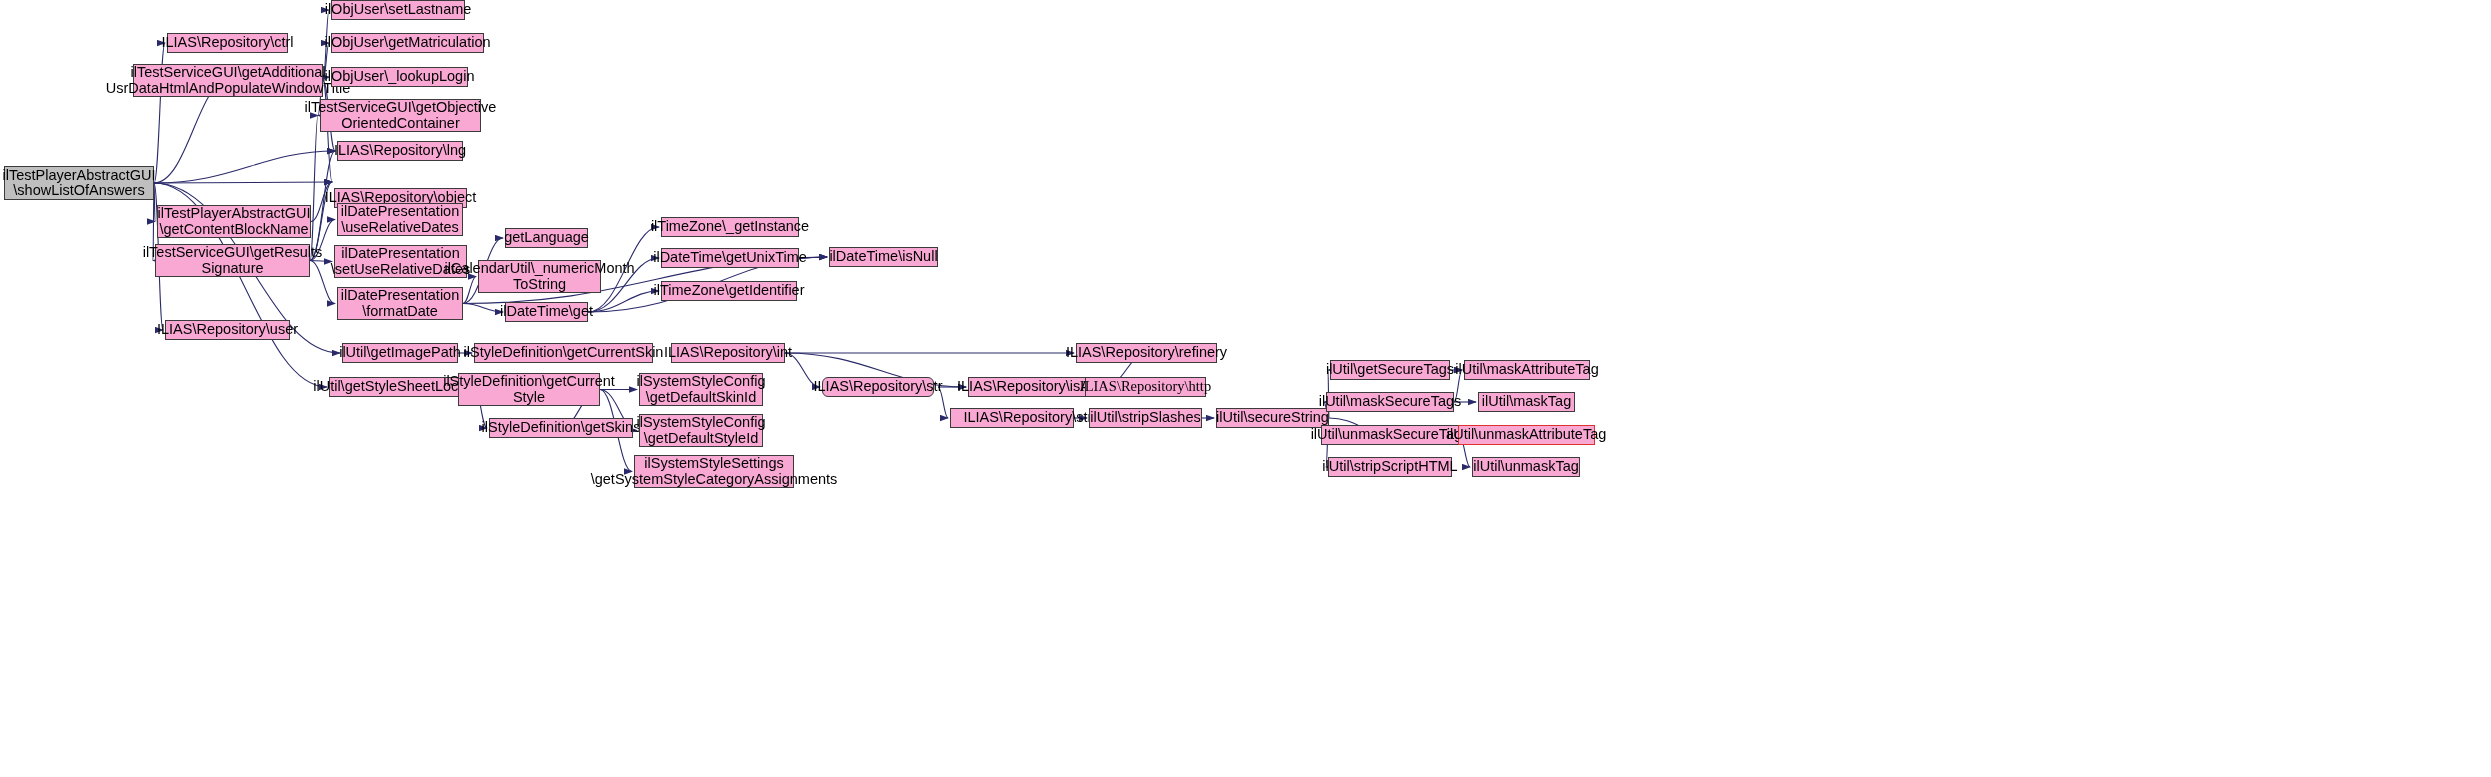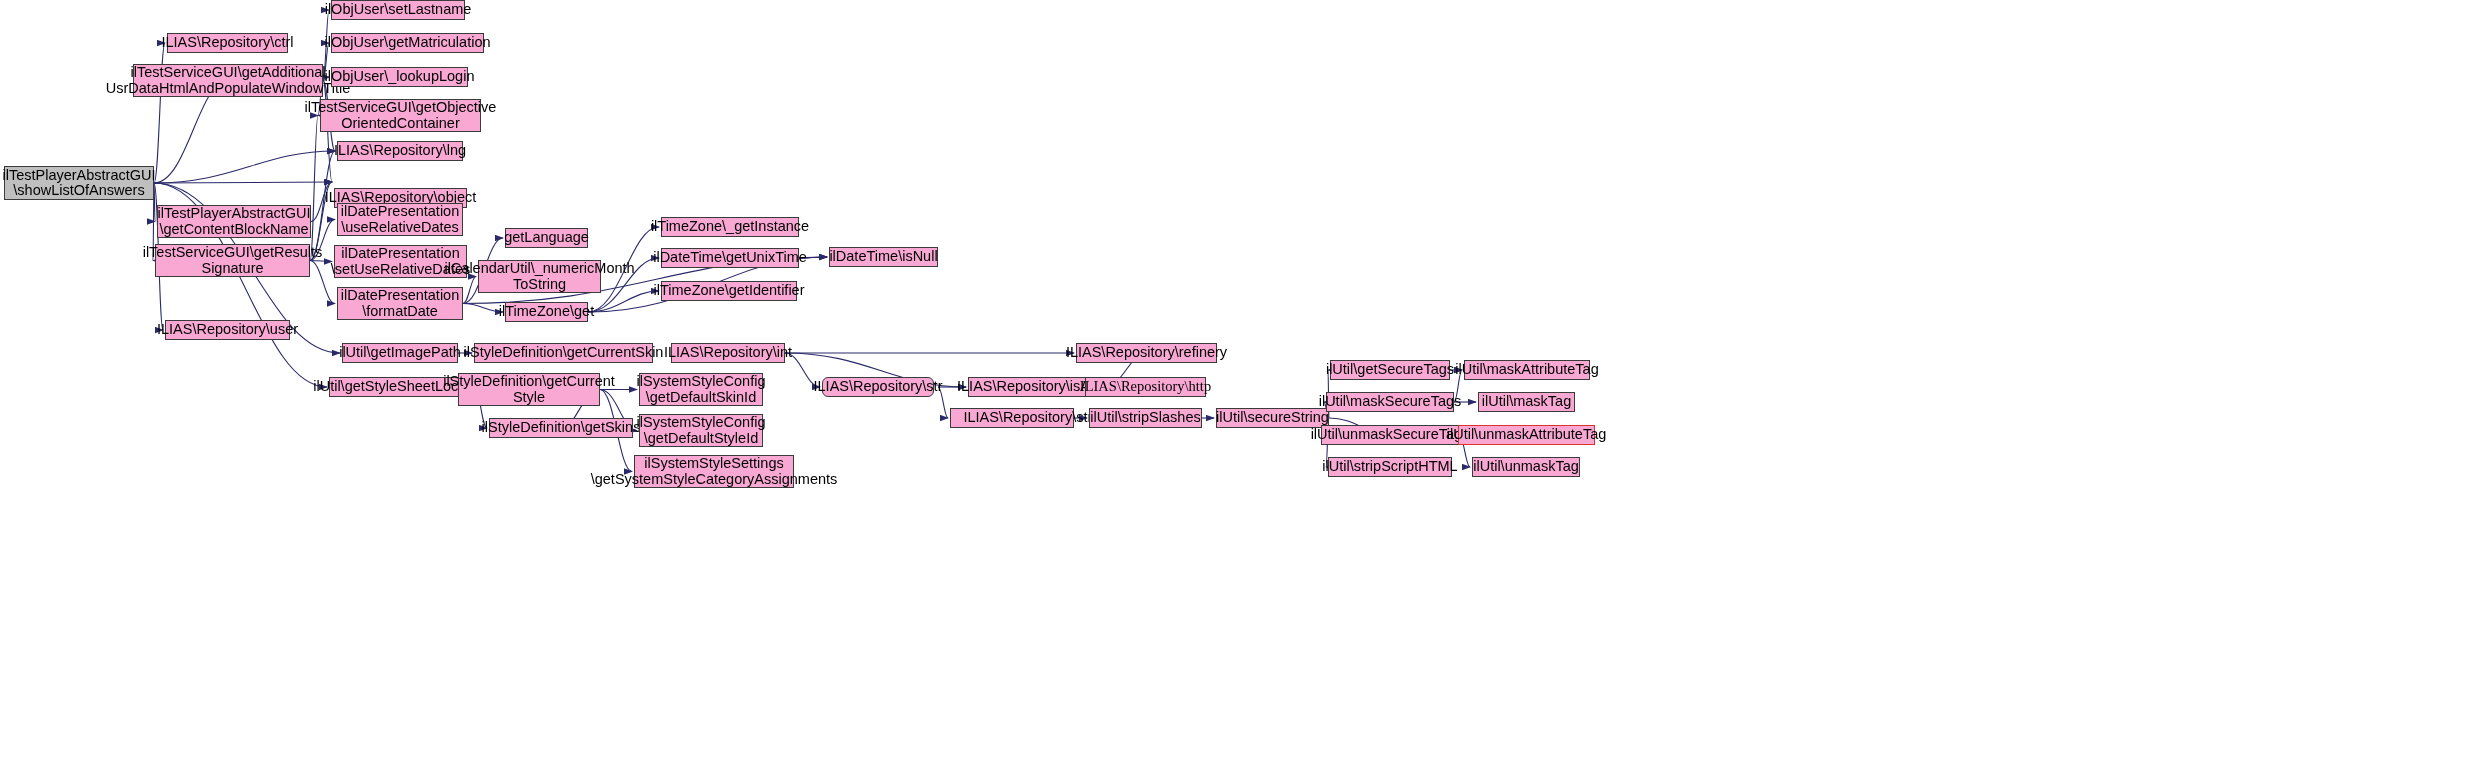--- a/index.html
+++ b/index.html
@@ -102,21 +102,21 @@
       <div class="node" style="left: 155px; top: 244px; width: 155px; height: 33px;">ilTestServiceGUI\getResults
 Signature</div>
       <div class="node" style="left: 334px; top: 245px; width: 133px; height: 33px;">ilDatePresentation
 \setUseRelativeDates</div>
       <div class="node" style="left: 337px; top: 287px; width: 126px; height: 33px;">ilDatePresentation
 \formatDate</div>
       <div class="node" style="left: 165px; top: 320px; width: 125px; height: 20px;">ILIAS\Repository\user</div>
       <div class="node" style="left: 505px; top: 228px; width: 83px; height: 20px;">getLanguage</div>
       <div class="node" style="left: 478px; top: 260px; width: 123px; height: 33px;">ilCalendarUtil\_numericMonth
 ToString</div>
-      <div class="node" style="left: 505px; top: 302px; width: 83px; height: 20px;">ilTimeZone\get</div>
+      <div class="node" style="left: 505px; top: 302px; width: 83px; height: 20px;">ilDateTime\get</div>
       <div class="node" style="left: 661px; top: 217px; width: 138px; height: 20px;">ilTimeZone\_getInstance</div>
       <div class="node" style="left: 661px; top: 248px; width: 138px; height: 20px;">ilDateTime\getUnixTime</div>
       <div class="node" style="left: 661px; top: 281px; width: 136px; height: 20px;">ilTimeZone\getIdentifier</div>
       <div class="node" style="left: 829px; top: 247px; width: 109px; height: 20px;">ilDateTime\isNull</div>
       <div class="node" style="left: 342px; top: 343px; width: 116px; height: 20px;">ilUtil\getImagePath</div>
       <div class="node" style="left: 474px; top: 343px; width: 179px; height: 20px;">ilStyleDefinition\getCurrentSkin</div>
       <div class="node" style="left: 329px; top: 377px; width: 145px; height: 20px;">ilUtil\getStyleSheetLocation</div>
       <div class="node" style="left: 458px; top: 373px; width: 142px; height: 33px;">ilStyleDefinition\getCurrent
 Style</div>
       <div class="node" style="left: 489px; top: 418px; width: 144px; height: 20px;">ilStyleDefinition\getSkins</div>

